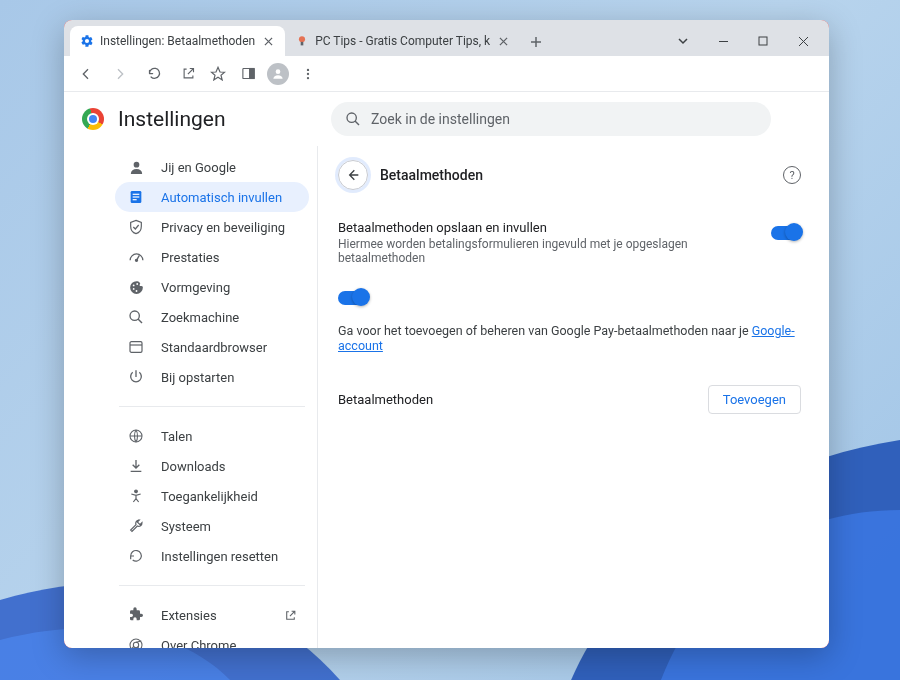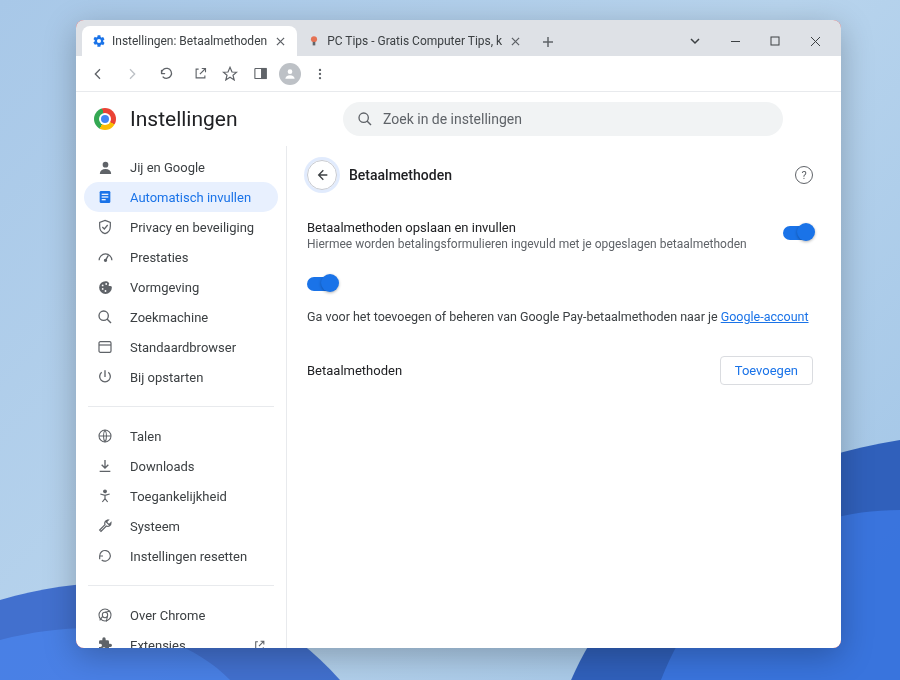--- a/index.html
+++ b/index.html
@@ -5,21 +5,21 @@
   * { box-sizing: border-box; margin: 0; padding: 0; font-family: "Segoe UI", Roboto, Arial, sans-serif; }
   body {
     width: 900px; height: 680px; overflow: hidden;
     background: linear-gradient(135deg, #a8c8e8 0%, #b8d4ed 50%, #a0c4e6 100%);
     position: relative;
   }
   .wallpaper-swirl {
     position: absolute; inset: 0; z-index: 0; pointer-events: none;
   }
   .window {
-    position: absolute; left: 76px; top: 20px; width: 765px; height: 628px;
+    position: absolute; left: 64px; top: 20px; width: 765px; height: 628px;
     background: #ef4444; border-radius: 8px; box-shadow: 0 8px 32px rgba(0,0,0,0.25);
     display: flex; flex-direction: column; overflow: hidden; z-index: 1;
   }
   
   .tabstrip {
     height: 36px; background: #dee1e6; display: flex; align-items: flex-end;
     padding: 4px 6px 0 6px; gap: 0;
   }
   .tab {
     display: flex; align-items: center; gap: 6px;
@@ -59,21 +59,21 @@
     background: conic-gradient(#ea4335 0 120deg, #fbbc05 120deg 210deg, #34a853 210deg 345deg, #ea4335 345deg 360deg);
     position: relative;
   }
   .chrome-logo::after{ content:""; position:absolute; inset:5px; border-radius:50%; background:#fff;}
   .chrome-logo::before{ content:""; position:absolute; inset:7px; border-radius:50%; background:#4285f4; z-index:1;}
   .settings-title { font-size: 21px; color:#202124; font-weight:400; }
   .searchbar {
     margin-left: auto; margin-right: 40px; width: 440px; height: 34px; background:#f1f3f4;
     border-radius: 17px; display:flex; align-items:center; padding:0 14px; gap:10px; color:#5f6368; font-size:14px;
   }
-  .settings-body { flex:1; display:flex; overflow:hidden; }
+  .settings-body { flex:1; display:flex; overflow:hidden;margin-left:43px; }
   .sidebar { width: 210px; padding: 6px 8px 6px 8px; overflow-y:auto; }
   .side-group { padding-bottom: 8px; }
   .side-sep { height:1px; background:#e8eaed; margin: 6px 4px 14px 4px; }
   .side-item {
     height: 30px; display:flex; align-items:center; gap: 16px;
     padding: 0 12px; border-radius: 16px; font-size: 13px; color:#3c4043; cursor:pointer;
   }
   .side-item .icon { width:18px; height:18px; color:#5f6368; display:flex; align-items:center; justify-content:center; flex-shrink:0;}
   .side-item.active { background:#e8f0fe; color:#1a73e8; }
   .side-item.active .icon { color:#1a73e8; }
@@ -354,40 +354,40 @@
                   <path d="M4 12 A8 8 0 1 1 7 18 M4 12 L4 17 M4 12 L9 12"></path>
                 </svg>
               </span>
             <span>Instellingen resetten</span>
           </div>
         </div>
         <div class="side-sep"></div>
         <div class="side-group">
           <div class="side-item">
             <span class="icon">
+                <svg width="16" height="16" viewBox="0 0 24 24" fill="currentColor">
+                  <path d="M20 10h-2V7a2 2 0 0 0-2-2h-3V3a2.5 2.5 0 0 0-5 0v2H5a2 2 0 0 0-2 2v3h2a2.5 2.5 0 0 1 0 5H3v3a2 2 0 0 0 2 2h3v-2a2.5 2.5 0 0 1 5 0v2h3a2 2 0 0 0 2-2v-3h2a2.5 2.5 0 0 0 0-5Z"></path>
+                </svg>
+              </span>
+            <span>Extensies</span>
+            <span class="ext">
+                <svg width="13" height="13" viewBox="0 0 24 24" fill="none" stroke="currentColor" stroke-width="2">
+                  <path d="M14 4 H20 V10 M20 4 L11 13 M9 5 H5 V19 H19 V15"></path>
+                </svg>
+              </span>
+          </div>
+          <div class="side-item">
+            <span class="icon">
                 <svg width="16" height="16" viewBox="0 0 24 24" fill="none" stroke="currentColor" stroke-width="1.6">
                   <circle cx="12" cy="12" r="9"></circle>
                   <circle cx="12" cy="12" r="4"></circle>
                   <path d="M12 8 L20 6 M8.5 14 L4 20 M15.5 14 L14 22"></path>
                 </svg>
               </span>
             <span>Over Chrome</span>
-          </div>
-          <div class="side-item">
-            <span class="icon">
-                <svg width="16" height="16" viewBox="0 0 24 24" fill="currentColor">
-                  <path d="M20 10h-2V7a2 2 0 0 0-2-2h-3V3a2.5 2.5 0 0 0-5 0v2H5a2 2 0 0 0-2 2v3h2a2.5 2.5 0 0 1 0 5H3v3a2 2 0 0 0 2 2h3v-2a2.5 2.5 0 0 1 5 0v2h3a2 2 0 0 0 2-2v-3h2a2.5 2.5 0 0 0 0-5Z"></path>
-                </svg>
-              </span>
-            <span>Extensies</span>
-            <span class="ext">
-                <svg width="13" height="13" viewBox="0 0 24 24" fill="none" stroke="currentColor" stroke-width="2">
-                  <path d="M14 4 H20 V10 M20 4 L11 13 M9 5 H5 V19 H19 V15"></path>
-                </svg>
-              </span>
           </div>
         </div>
       </div>
 
       <div class="main">
         <div class="page-hdr">
           <div class="back-circle">
             <svg width="16" height="16" viewBox="0 0 24 24" fill="none" stroke="currentColor" stroke-width="2">
                 <path d="M14 5 L7 12 L14 19 M7 12 H20"></path>
               </svg>

